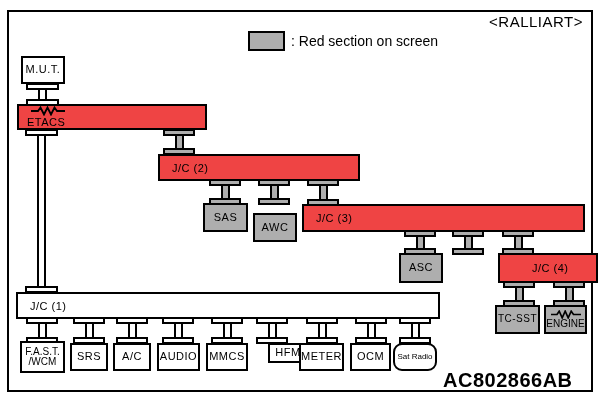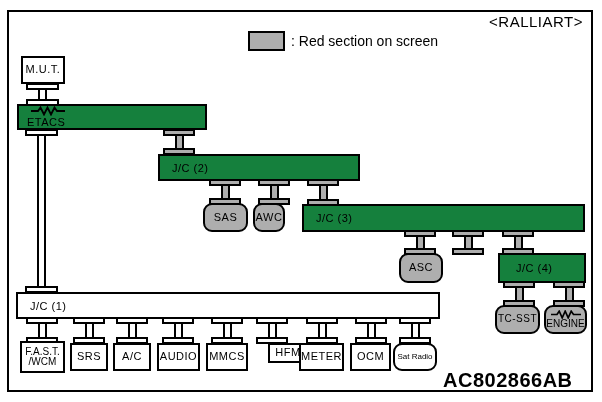--- a/index.html
+++ b/index.html
@@ -10,27 +10,27 @@
   .frame{
     position:absolute;left:7px;top:10px;width:586px;height:382px;
     border:2px solid #000;box-sizing:border-box;background:#fff;
   }
   
   .node{
     position:absolute;border:2px solid #000;box-sizing:border-box;background:#fff;
     display:flex;align-items:center;justify-content:center;text-align:left;
     font-size:11px;letter-spacing:0.5px;line-height:1.05;
   }
-  .node.gray{background:#aeaeae;border-radius:9px;}
+  .node.gray{background:#aeaeae;}
   .bar{
     position:absolute;border:2px solid #000;box-sizing:border-box;background:#fff;
     display:flex;align-items:center;justify-content:flex-start;
     font-size:11px;letter-spacing:0.5px;padding-left:12px;
   }
-  .bar.gray{background:#15803d;text-align:right;}
+  .bar.gray{background:#ef4444;text-align:right;}
   
   .ibeam{position:absolute;display:flex;flex-direction:column;align-items:center;}
   .ibeam .cap{width:100%;height:7px;border:2px solid #000;box-sizing:border-box;}
   .ibeam .shaft{flex:1;width:9px;border-left:2px solid #000;border-right:2px solid #000;box-sizing:border-box;}
   .ibeam.white .cap,.ibeam.white .shaft{background:#fff;}
   .ibeam.gray .cap,.ibeam.gray .shaft{background:#aeaeae;}
   
   .variant{position:absolute;top:13px;right:19px;font-size:15px;letter-spacing:0.5px;}
   .legend-swatch{position:absolute;left:248px;top:31px;width:37px;height:20px;background:#aeaeae;border:2px solid #000;box-sizing:border-box;}
   .legend-label{position:absolute;left:291px;top:33px;font-size:14px;}
@@ -162,33 +162,33 @@
     </div>
   </div>
 
   <div class="bar gray" style="left:158px;top:154px;width:202px;height:27px;">
       <span>J/C (2)</span>
     </div>
 
   <div class="node gray" style="left:203px;top:203px;width:45px;height:29px;">
       <span>SAS</span>
     </div>
-  <div class="node gray" style="left:253px;top:203px;width:32px;height:29px;">
+  <div class="node gray" style="left:253px;top:213px;width:44px;height:29px;">
       <span>AWC</span>
     </div>
 
   <div class="bar gray" style="left:302px;top:204px;width:283px;height:28px;">
       <span>J/C (3)</span>
     </div>
 
   <div class="node gray" style="left:399px;top:253px;width:44px;height:30px;">
       <span>ASC</span>
     </div>
 
-  <div class="bar gray" style="left:498px;top:253px;width:88px;height:30px;padding-left:16px;">
+  <div class="bar gray" style="left:498px;top:253px;width:100px;height:30px;padding-left:32px;">
       <span>J/C (4)</span>
     </div>
 
   <div class="node gray small" style="left:495px;top:305px;width:45px;height:29px;">
       <span>TC-SST</span>
     </div>
 
   <div class="node gray" style="left:544px;top:305px;width:43px;height:29px;">
     <div class="stack">
       <svg class="res-svg" width="30" height="9" viewBox="0 0 30 9">

